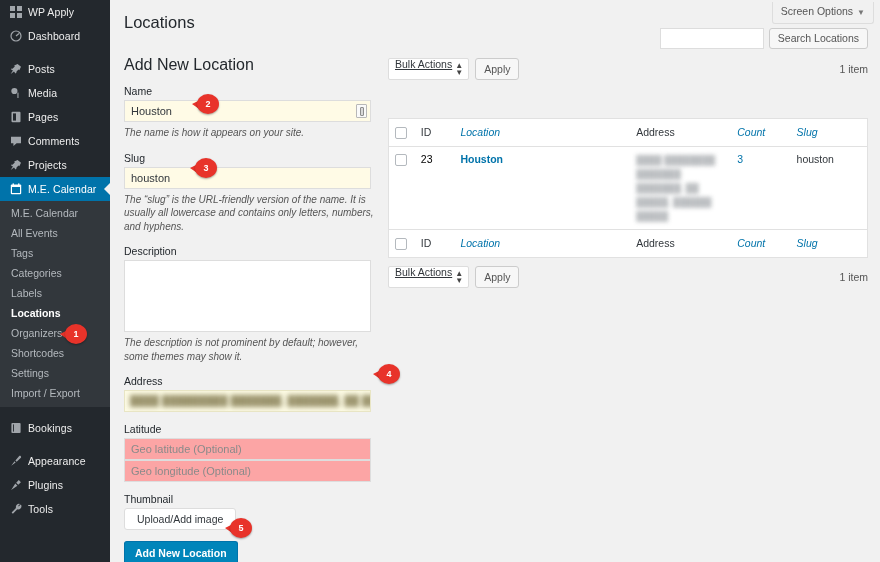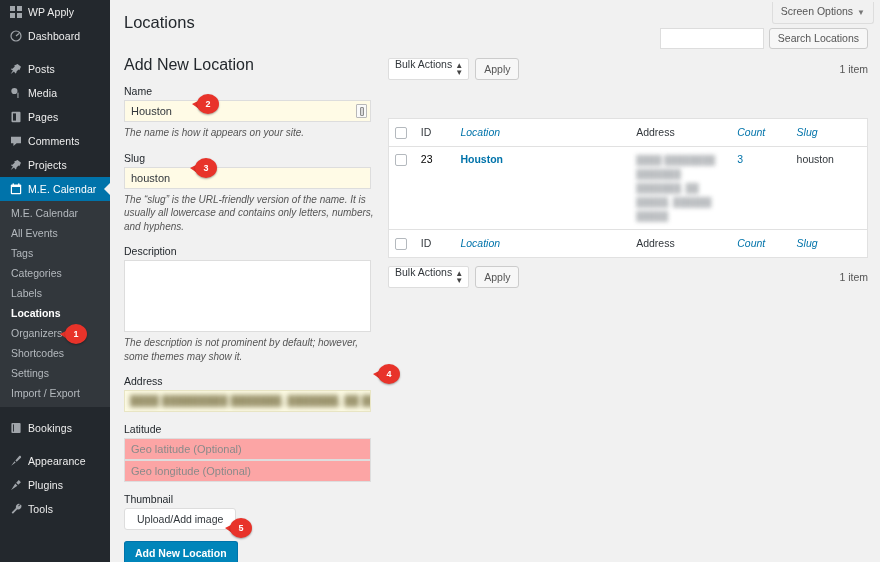--- a/index.html
+++ b/index.html
@@ -241,20 +241,21 @@
     border: 1px solid #ddd;
     background: #fff;
     border-radius: 2px;
     font-size: 10.5px;
     color: #32373c;
     padding: 0 16px 10px 6px;
     font-family: "Liberation Sans", sans-serif;
     position: relative;
     display: inline-flex; align-items: center;
     cursor: pointer;
+    text-decoration: underline;
   }
   .bulk-select .updown {
     position: absolute; right: 5px; top: 50%;
     transform: translateY(-50%);
     font-size: 8px; line-height: 7px; color: #444;
     display: flex; flex-direction: column; align-items: center;
   }
   .apply-btn {
     margin-left: 6px;
     height: 22px;

